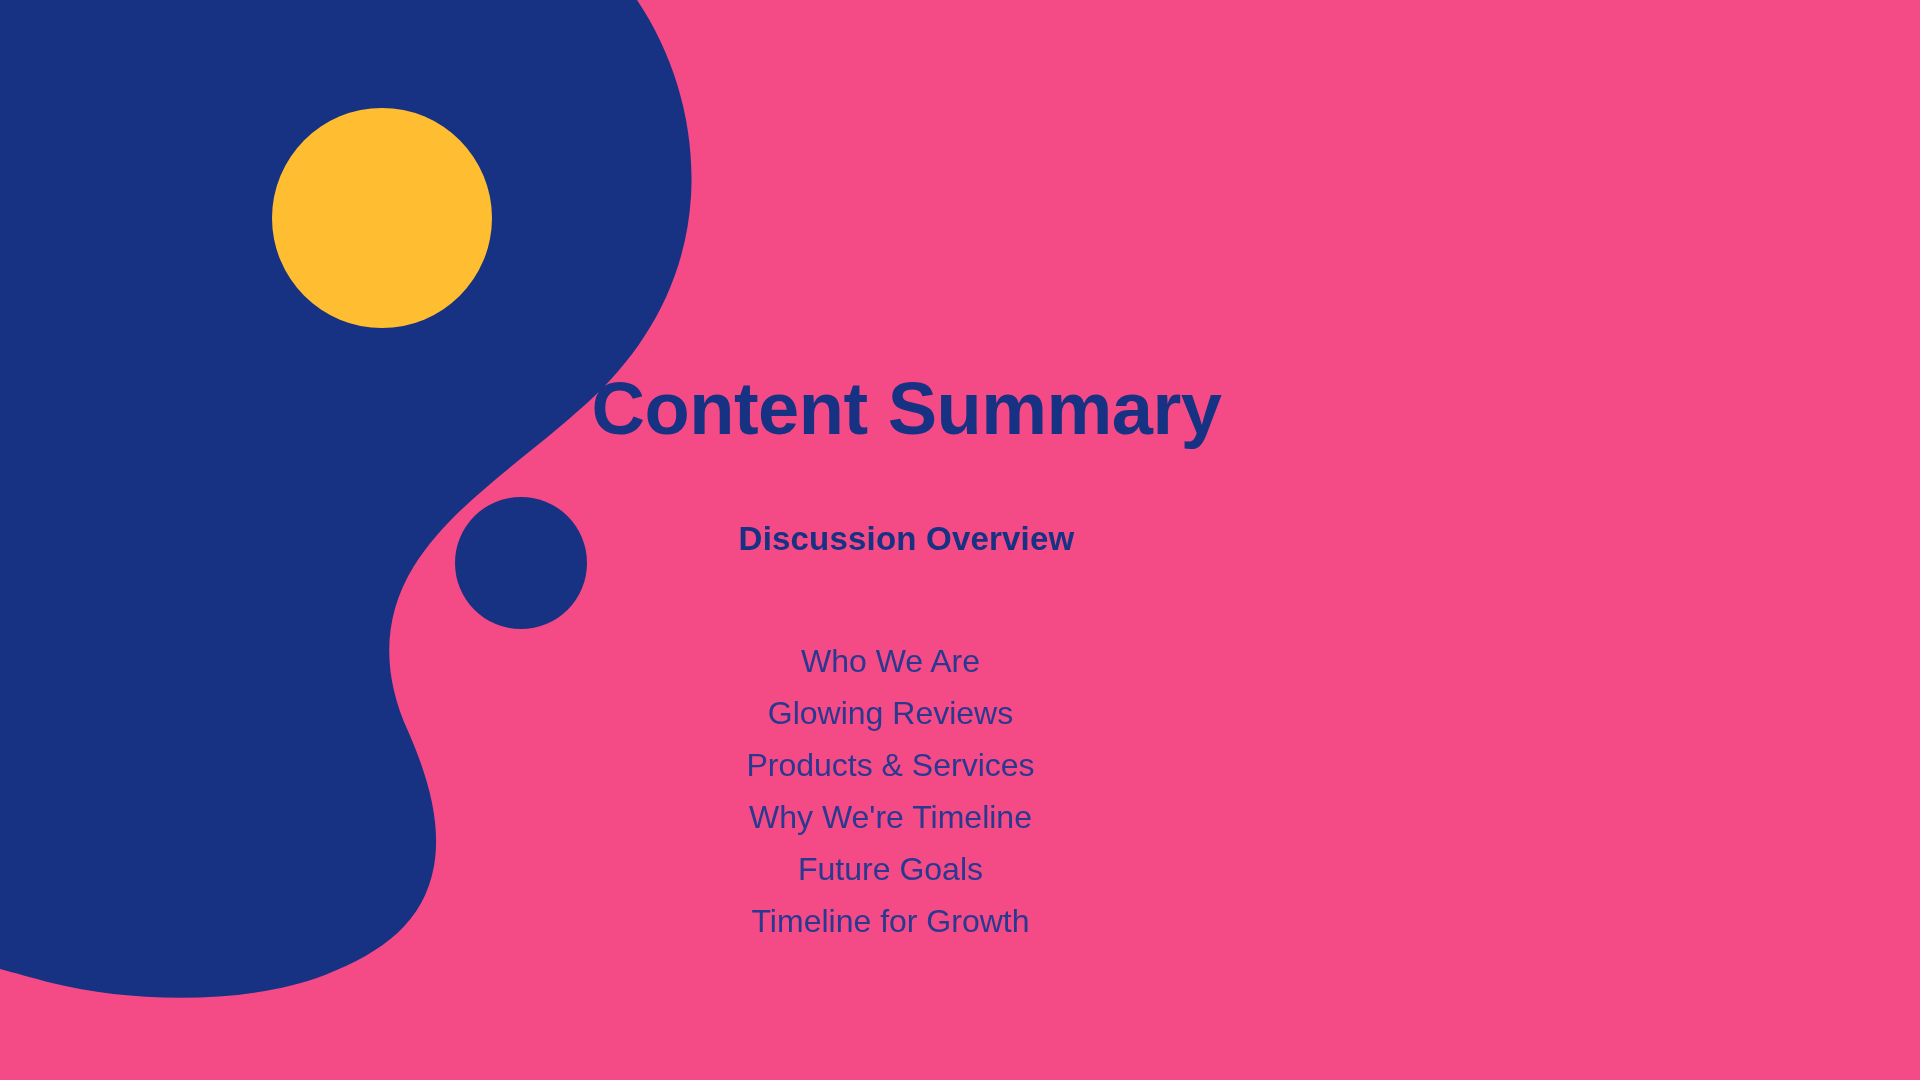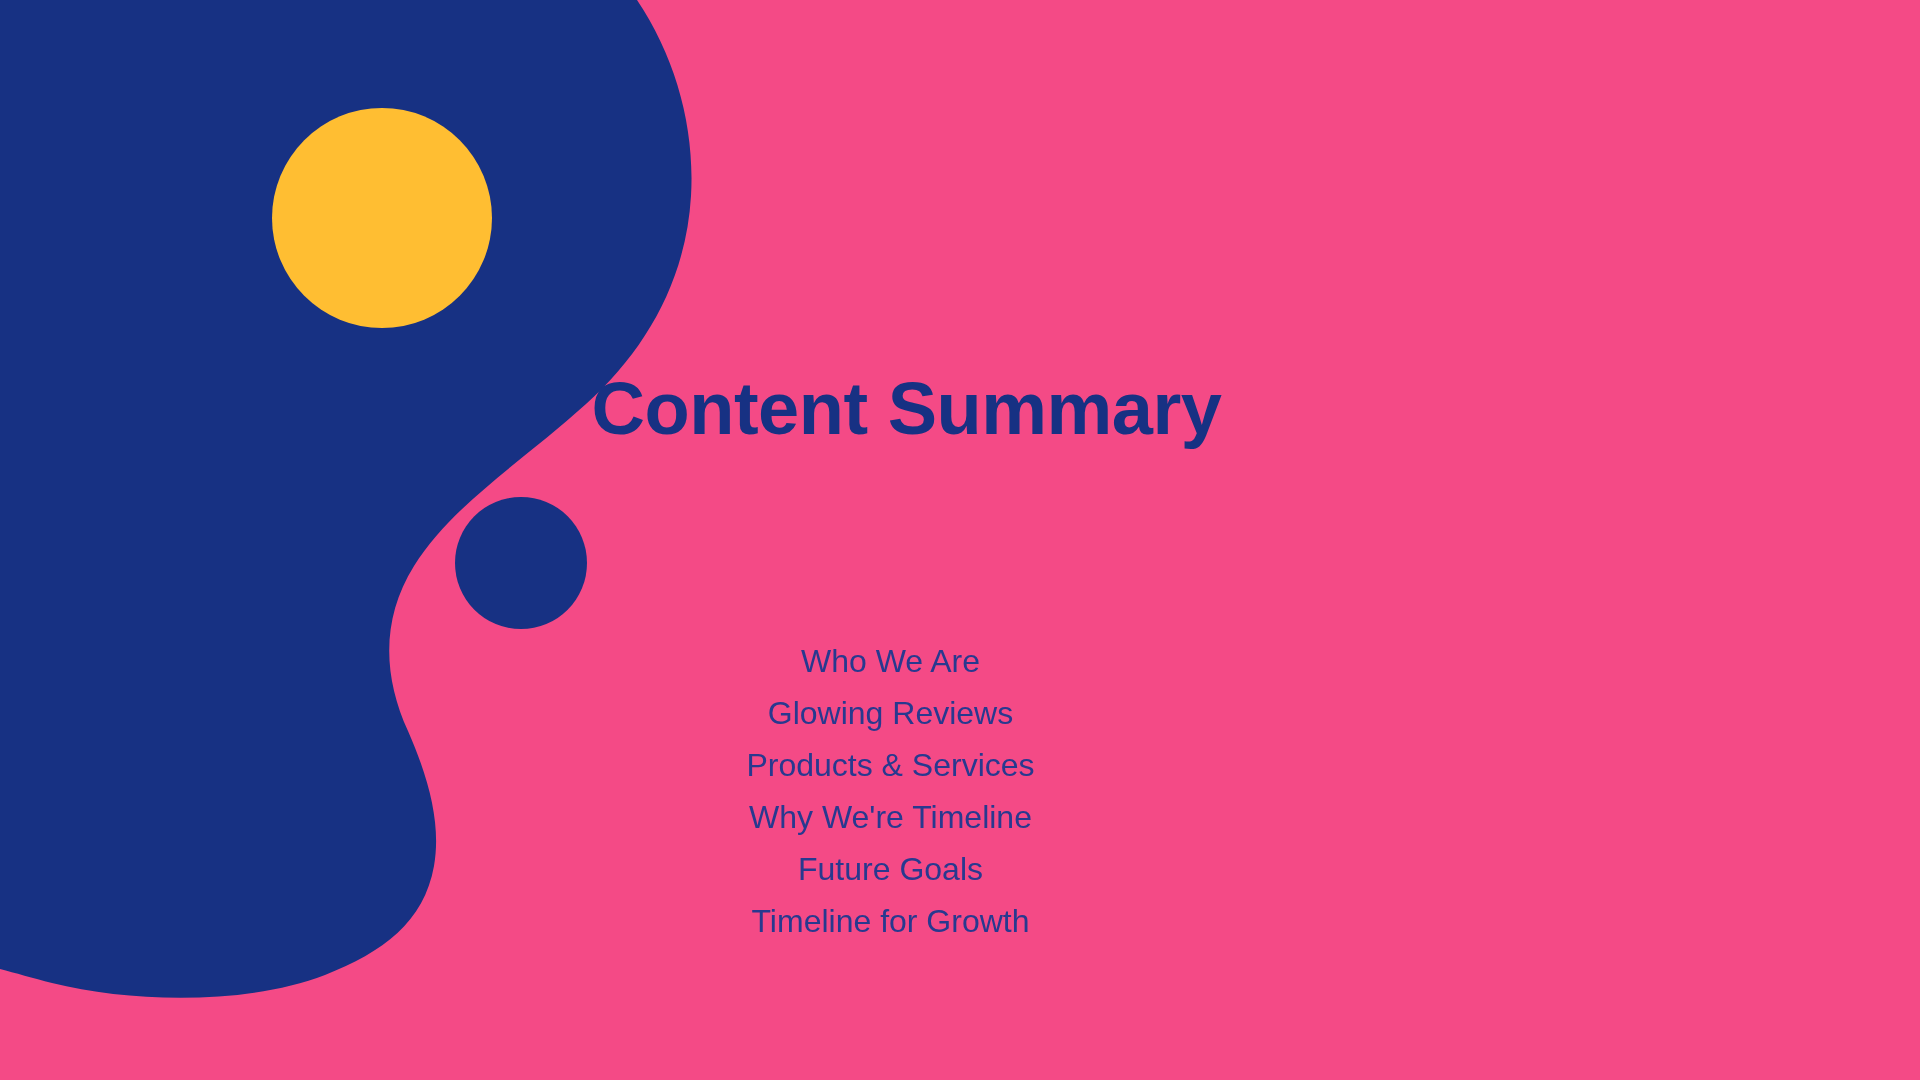--- a/index.html
+++ b/index.html
@@ -106,20 +106,21 @@
 
     <circle cx="382" cy="218" r="110" fill="#ffbe32"></circle>
 
     <circle cx="521" cy="563" r="66" fill="#173183"></circle>
   </svg>
 
   <div id="content-column">
 
     <h1 id="page-title">Content Summary</h1>
 
+    <h2 id="section-subtitle">Discussion Overview</h2>
 
     <ul id="agenda-list">
       <li>Who We Are</li>
       <li>Glowing Reviews</li>
       <li>Products &amp; Services</li>
       <li>Why We're Timeline</li>
       <li>Future Goals</li>
       <li>Timeline for Growth</li>
     </ul>
 

